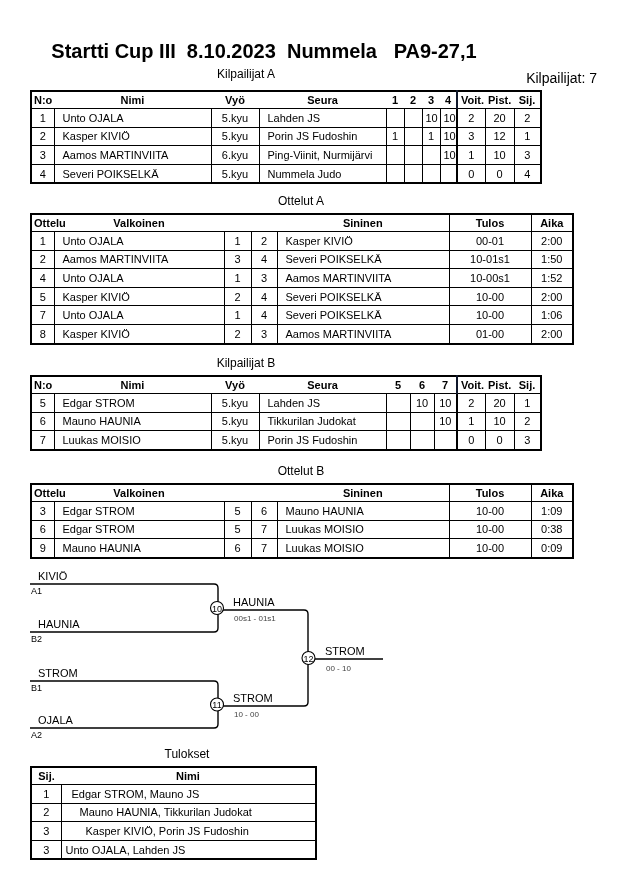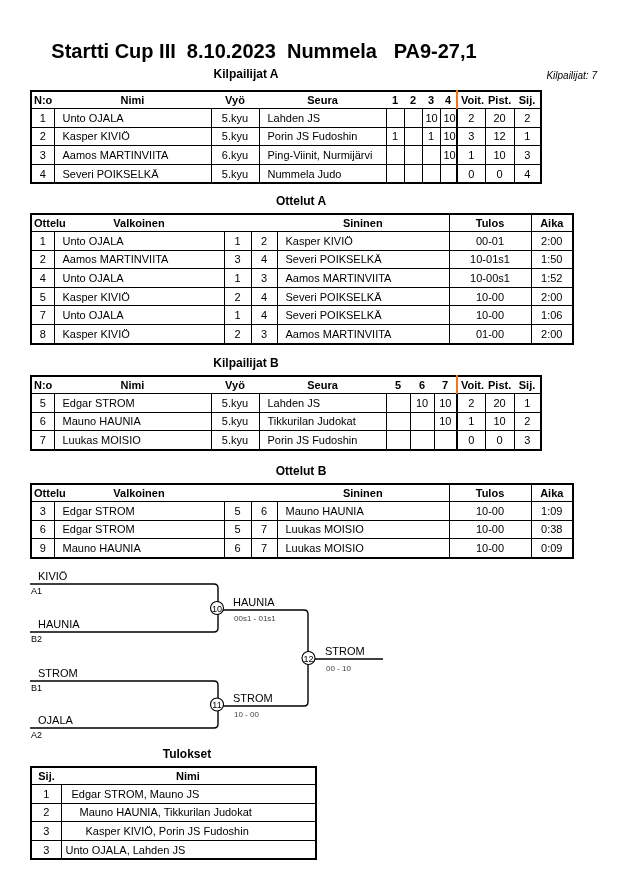--- a/index.html
+++ b/index.html
@@ -5,35 +5,35 @@
   html,body { margin:0; padding:0; background:#888; }
   .page {
     position:relative; width:630px; height:891px; margin:0 auto;
     background:#fff; font-family:"Liberation Sans", sans-serif; color:#000;
     overflow:hidden;
   }
   .page-title {
     position:absolute; top:40px; left:0; width:528px; text-align:center;
     font-size:20px; font-weight:bold; white-space:pre;
   }
-  .subtitle { position:absolute; font-weight:bold; font-size:12px; text-align:center; }
+  .subtitle { position:absolute; font-weight:normal; font-size:12px; text-align:center; }
   #sub-pool-a   { top:67px;  left:0; width:492px; }
   #sub-match-a  { top:194px; left:0; width:602px; }
   #sub-pool-b   { top:356px; left:0; width:492px; }
   #sub-match-b  { top:464px; left:0; width:602px; }
   #sub-results  { top:747px; left:0; width:374px; }
-  .count-label { position:absolute; top:70px; left:400px; width:197px; text-align:right; font-size:10px;font-style:italic; }
+  .count-label { position:absolute; top:70px; left:400px; width:197px; text-align:right; font-size:14px; }
 
   table { position:absolute; border-collapse:collapse; table-layout:fixed; font-size:11px; }
   table { border:2px solid #000; }
   th, td { border:1px solid #000; padding:0 3px; overflow:hidden; white-space:nowrap; vertical-align:middle; }
   th { height:16px; font-weight:bold; text-align:center; }
   td { height:17.6px; }
   .hdr th { border-left:none; border-right:none; }
-  .hdr th.thick-l { border-left:2px solid #f97316; }
+  .hdr th.thick-l { border-left:2px solid #0f172a; }
   .hdr th.bl { border-left:1px solid #000; }
   td.thick-l { border-left:2px solid #000; }
   .c { text-align:center; }
   .l { text-align:left; padding-left:8px; }
   .hl { text-align:left; padding-left:2px; overflow:visible; }
 
   #pool-a  { left:30px; top:90px;  width:510px; }
   #match-a { left:30px; top:213px; width:542px; }
   #pool-b  { left:30px; top:375px; width:510px; }
   #match-b { left:30px; top:483px; width:542px; }

